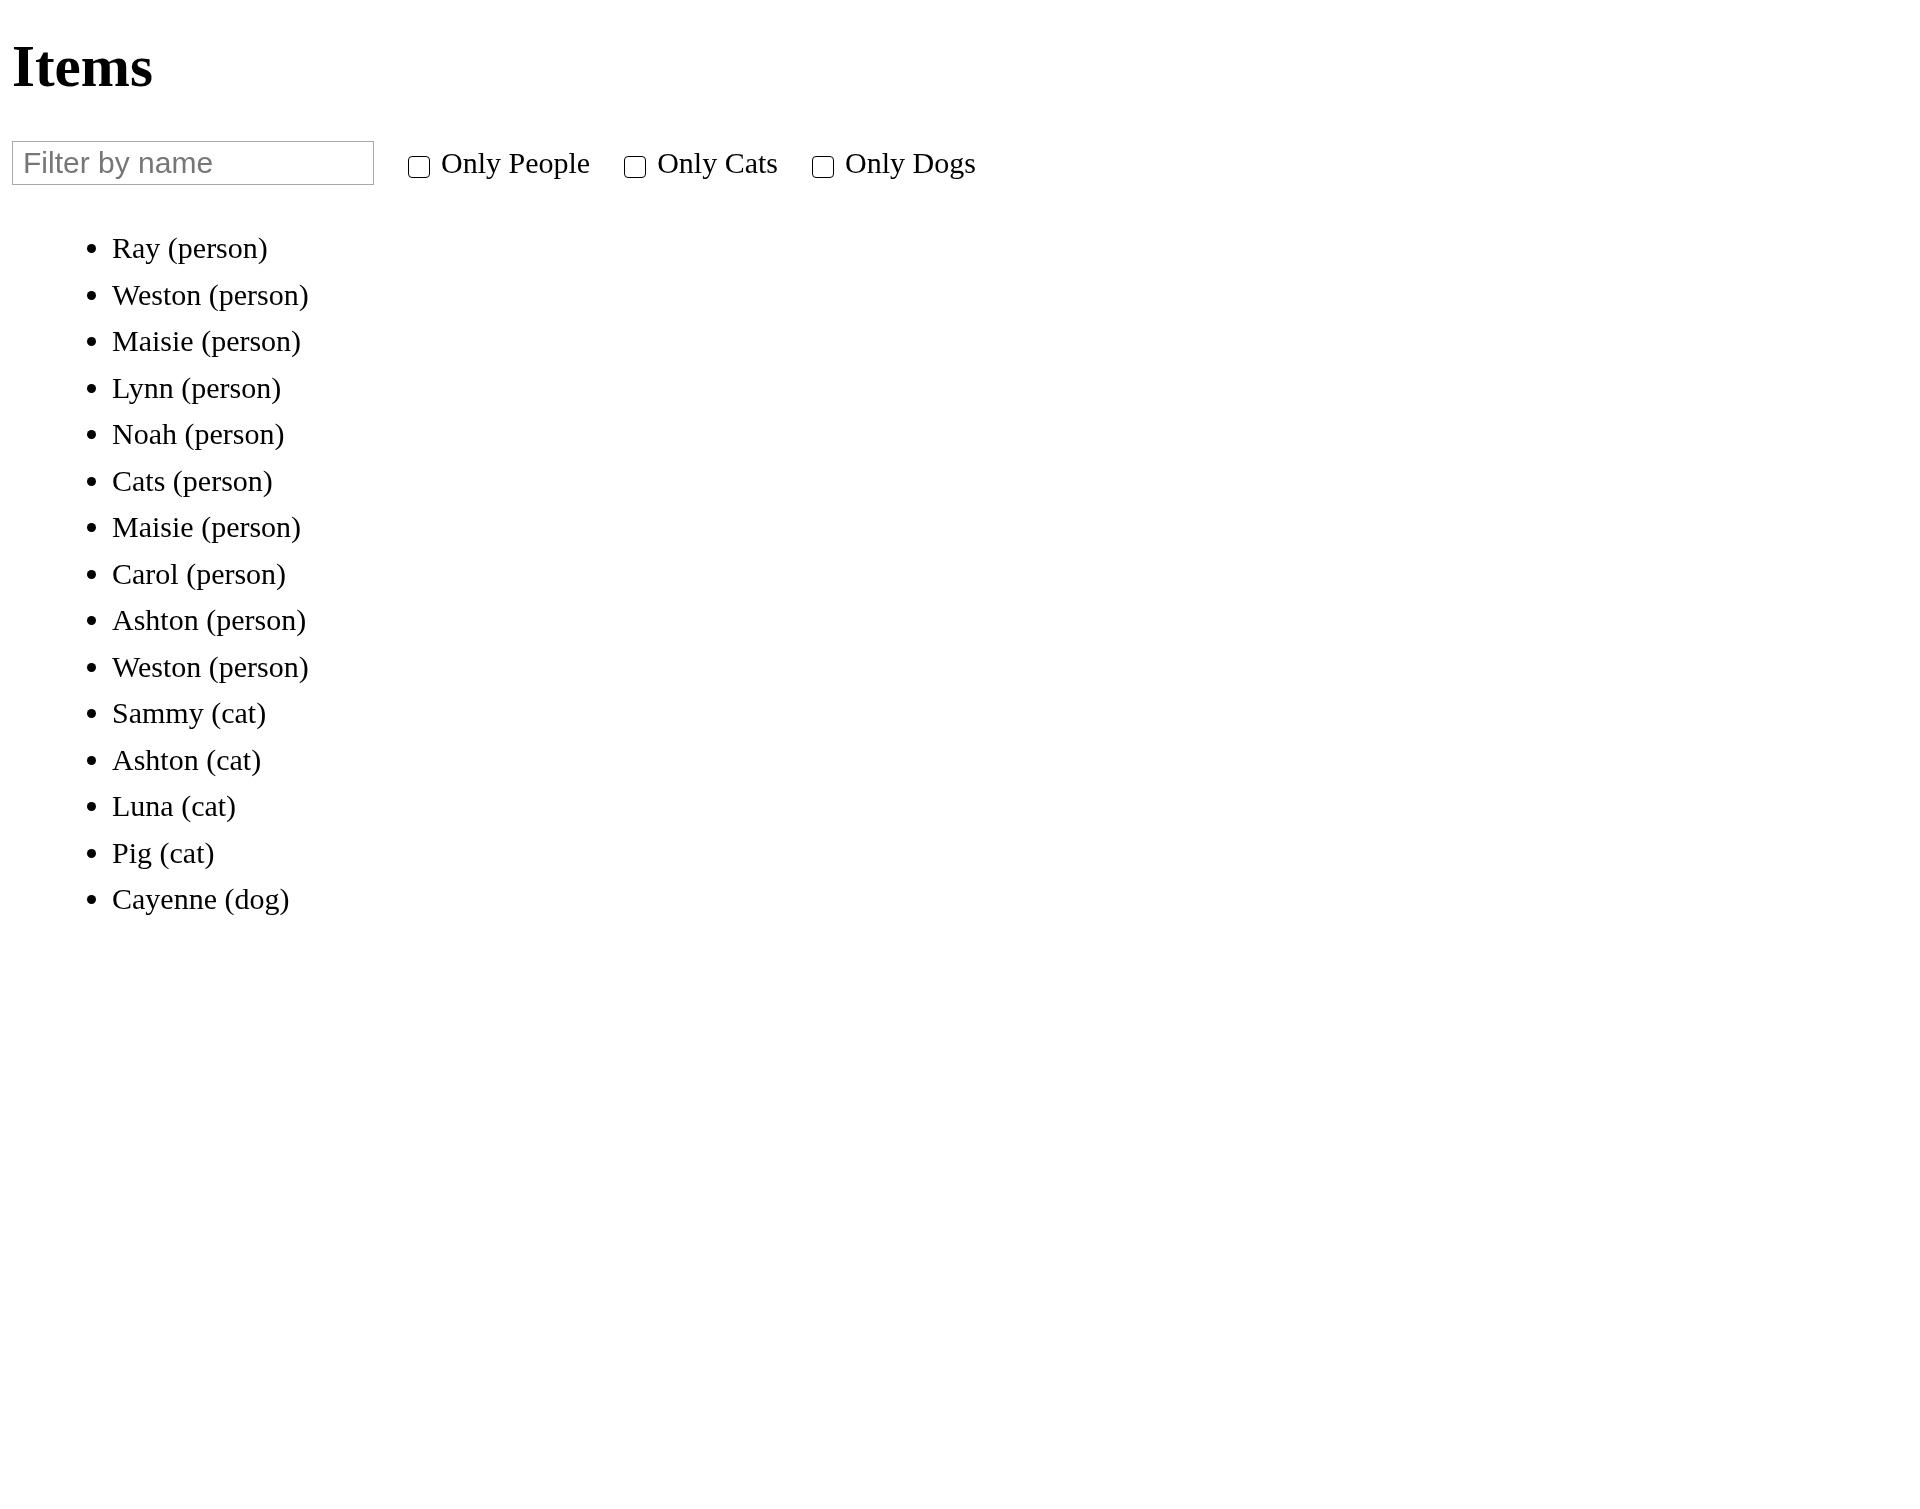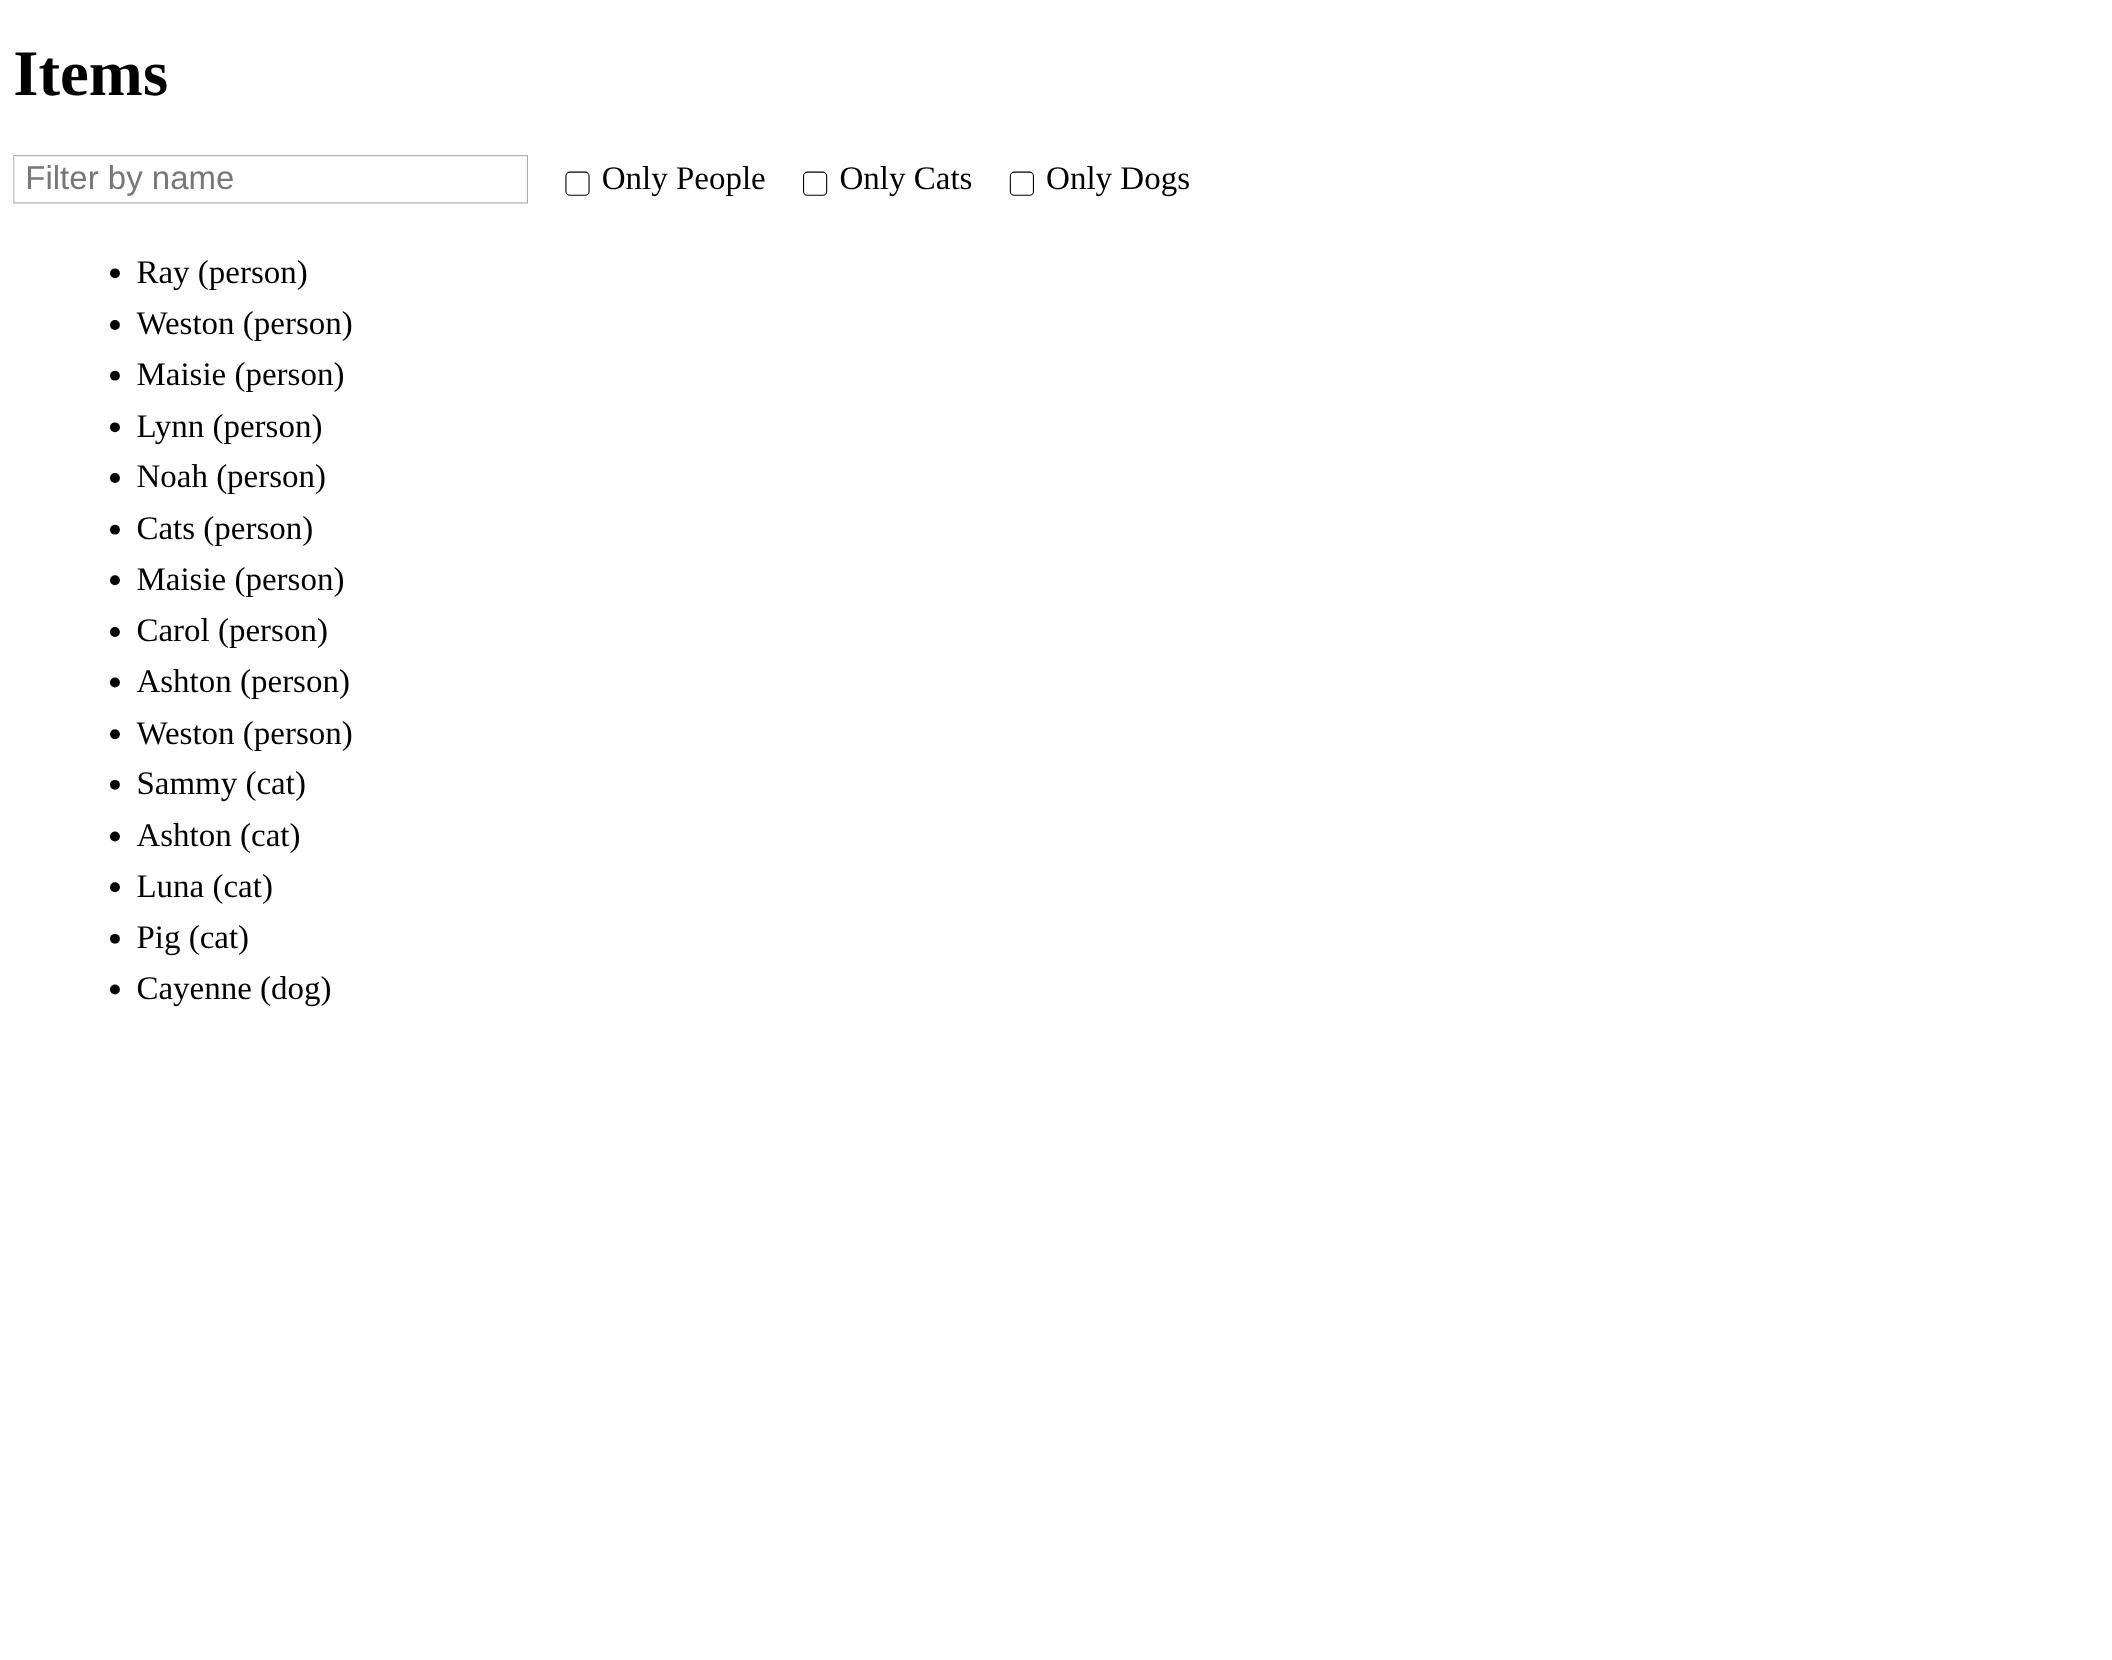--- a/index.html
+++ b/index.html
@@ -23,21 +23,21 @@
       flex-wrap: wrap;
       gap: 12px;
       margin-bottom: 40px;
     }
     .filter-input {
       font-family: Arial, Helvetica, sans-serif;
       font-size: 30px;
       padding: 6px 10px;
       border: 1px solid #aaa;
       outline: none;
-      width: 468px;
+      width: 362px;
       height: 44px;
       color: #000;
     }
     .filter-input::placeholder {
       color: #777;
     }
     .checkbox-label {
       display: inline-flex;
       align-items: flex-end;
       gap: 8px;
@@ -54,21 +54,21 @@
       cursor: pointer;
       position: relative;
       top: 1px;
     }
     .checkbox-label input[type="checkbox"]:checked {
       background: #000;
     }
     ul.items-list {
       list-style-type: disc;
       padding-left: 100px;
-      margin: 12px;
+      margin: 0;
     }
     ul.items-list li {
       font-size: 30px;
       line-height: 1.55;
       margin: 0;
       padding: 0;
     }
   </style>
 </head>
 <body>

